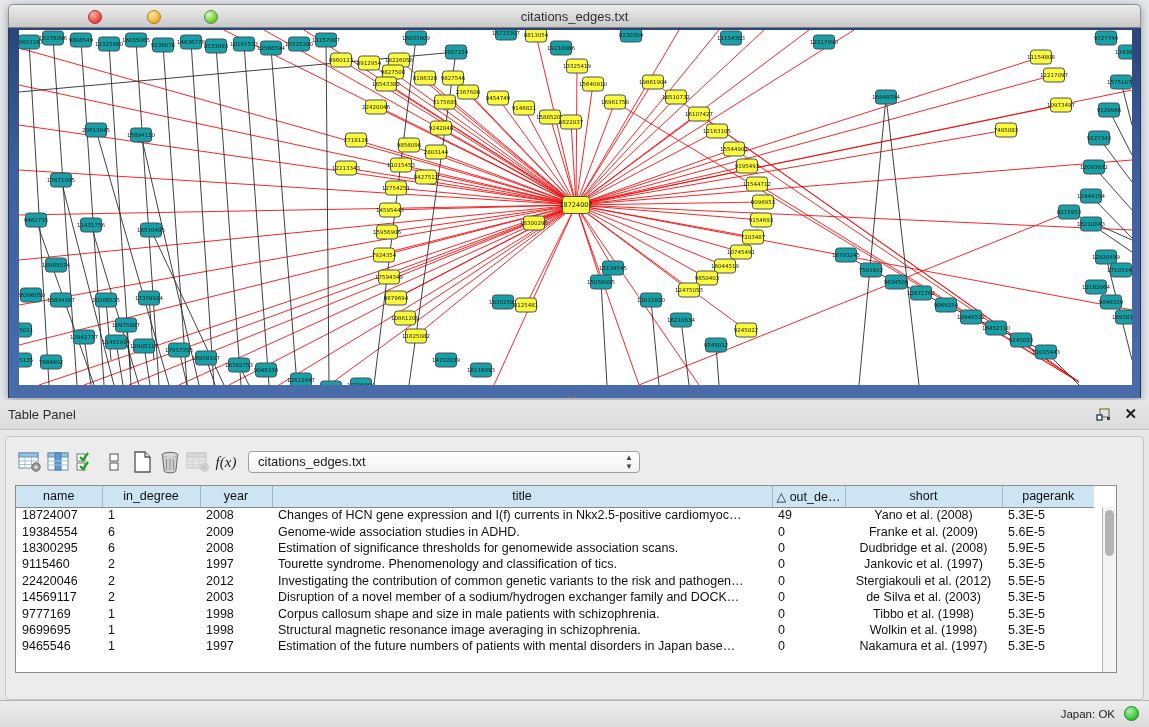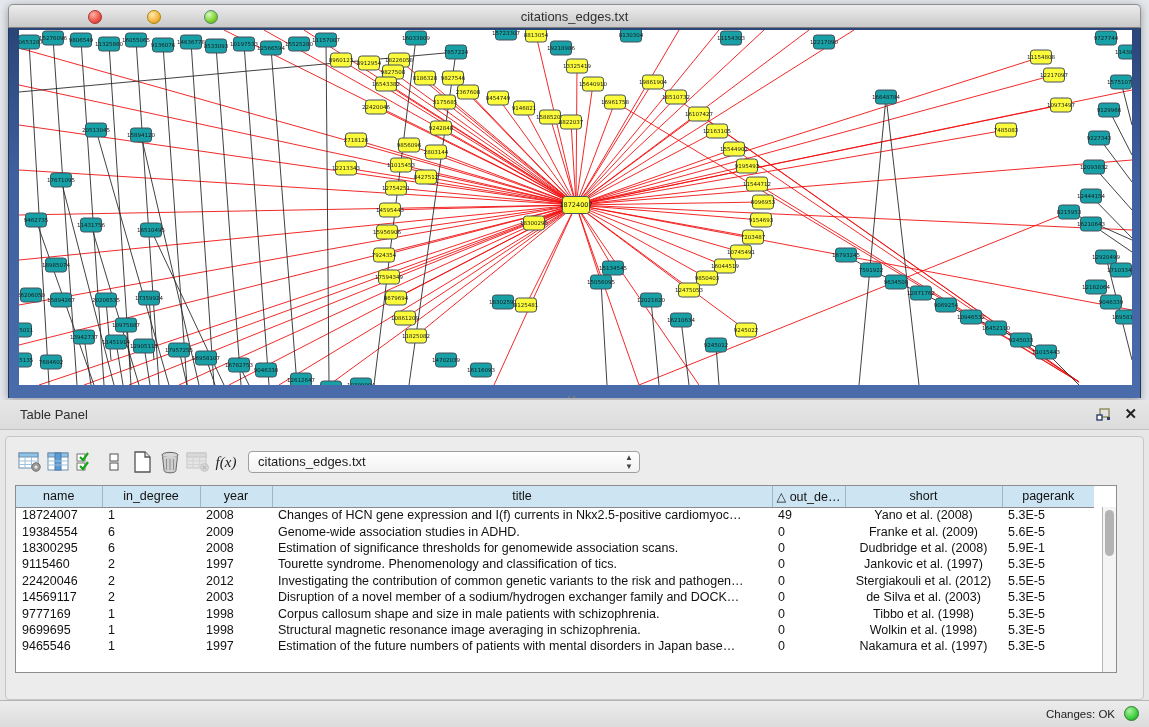--- a/index.html
+++ b/index.html
@@ -23,21 +23,21 @@
 
   
   .grip { position:absolute; left:566px; top:394px; width:14px; height:6px;
     background:radial-gradient(circle 1.5px at 3px 3px,#777 70%,transparent 71%),
                radial-gradient(circle 1.5px at 8px 3px,#777 70%,transparent 71%); }
 
   
   .table-panel { position:absolute; left:0; top:400px; width:1149px; height:327px; background:#e7e7e7; }
   .panel-header { position:relative; height:30px; background:linear-gradient(#e6e6e6,#dcdcdc);
     border-bottom:1px solid #c2c2c2; }
-  .panel-title { position:absolute; left:20px; top:7px; font-size:13px; color:#2e2e2e; }
+  .panel-title { position:absolute; left:8px; top:7px; font-size:13px; color:#2e2e2e; }
   .panel-float { position:absolute; right:38px; top:8px; width:15px; height:14px; cursor:pointer; }
   .panel-close { position:absolute; right:12px; top:5px; font-size:15px; font-weight:bold; color:#222; cursor:pointer; }
 
   .panel-body { position:absolute; left:5px; right:5px; top:36px; bottom:27px;
     background:#ececec; border:1px solid #c6c6c6; border-radius:4px; }
 
   .toolbar { position:absolute; left:10px; top:8px; height:34px; display:flex; align-items:center; }
   .tbtn { width:28px; height:28px; display:flex; align-items:center; justify-content:center; cursor:pointer; }
   .tbtn.disabled { opacity:.45; cursor:default; }
   .combo { position:relative; margin-left:8px; width:392px; height:22px; background:linear-gradient(#ffffff,#f2f2f2);
@@ -882,21 +882,21 @@
               <td class="c-short">Franke et al. (2009)</td>
               <td class="c-pagerank">5.6E-5</td>
             </tr>
             <tr>
               <td class="c-name">18300295</td>
               <td class="c-in">6</td>
               <td class="c-year">2008</td>
               <td class="c-title">Estimation of significance thresholds for genomewide association scans.</td>
               <td class="c-out">0</td>
               <td class="c-short">Dudbridge et al. (2008)</td>
-              <td class="c-pagerank">5.9E-1</td>
+              <td class="c-pagerank">5.9E-5</td>
             </tr>
             <tr>
               <td class="c-name">9115460</td>
               <td class="c-in">2</td>
               <td class="c-year">1997</td>
               <td class="c-title">Tourette syndrome. Phenomenology and classification of tics.</td>
               <td class="c-out">0</td>
               <td class="c-short">Jankovic et al. (1997)</td>
               <td class="c-pagerank">5.3E-5</td>
             </tr>
@@ -948,16 +948,16 @@
           </tbody>
       </table>
       <div class="vscroll">
         <div class="vthumb"></div>
       </div>
     </div>
 
   </div>
 
   <div class="statusbar">
-    <span class="mem">Changes: OK</span>
+    <span class="mem">Japan: OK</span>
     <span class="memdot"></span>
   </div>
 </div>
 
 </body></html>

